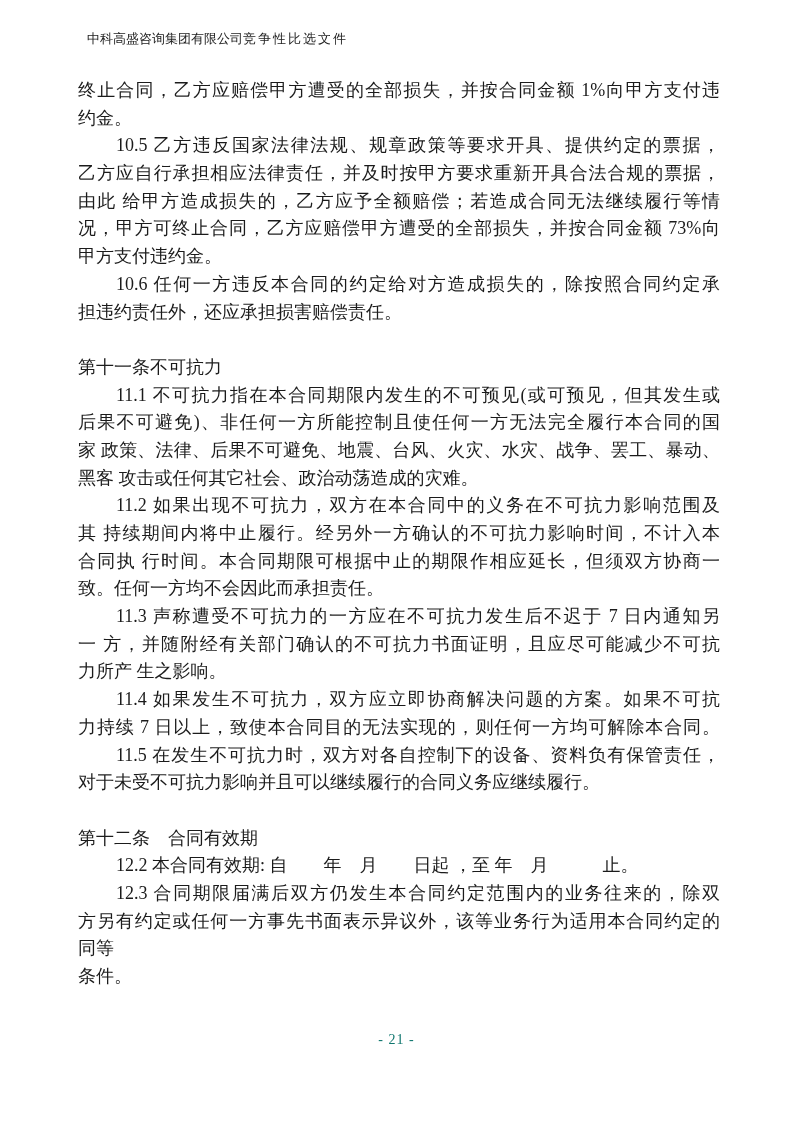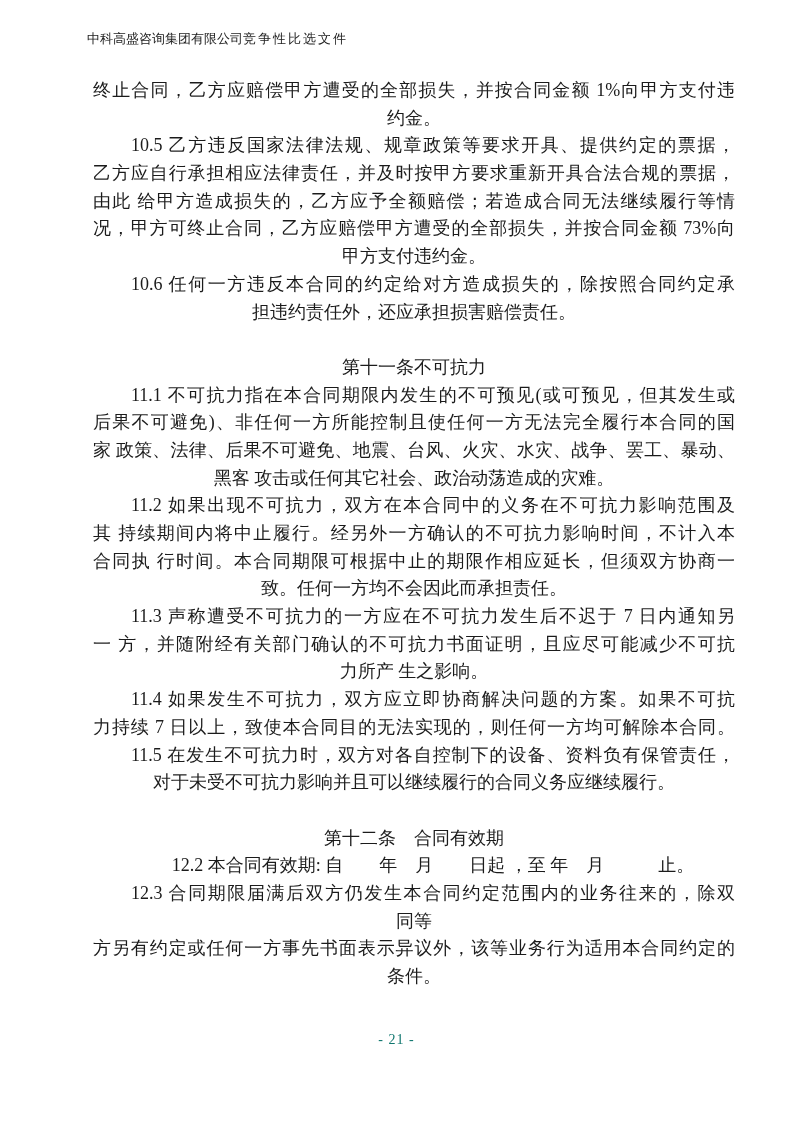--- a/index.html
+++ b/index.html
@@ -25,36 +25,36 @@
     align-items: baseline;
     font-size: 13px;
     color: #222222;
   }
   .header-right {
     letter-spacing: 2px;
   }
   .doc-body {
     position: absolute;
     top: 77px;
-    left: 93px;
+    left: 78px;
     width: 642px;
   }
   .line {
     height: 27.7px;
     line-height: 27.7px;
     font-size: 18px;
     overflow: hidden;
     white-space: pre-wrap;
   }
   .line.justify {
     text-align: justify;
     text-align-last: justify;
   }
   .line.left {
-    text-align: center;
+    text-align: left;
   }
   .line.indent {
     text-indent: 38px;
   }
   .line.blank {
     
   }
   .page-footer {
     position: absolute;
     top: 1032px;
@@ -100,22 +100,22 @@
       <div class="line justify">一 方，并随附经有关部门确认的不可抗力书面证明，且应尽可能减少不可抗</div>
       <div class="line left">力所产 生之影响。</div>
       <div class="line justify indent">11.4 如果发生不可抗力，双方应立即协商解决问题的方案。如果不可抗</div>
       <div class="line justify">力持续 7 日以上，致使本合同目的无法实现的，则任何一方均可解除本合同。</div>
       <div class="line justify indent">11.5 在发生不可抗力时，双方对各自控制下的设备、资料负有保管责任，</div>
       <div class="line left">对于未受不可抗力影响并且可以继续履行的合同义务应继续履行。</div>
       <div class="line blank"></div>
       <div class="line left">第十二条　合同有效期</div>
       <div class="line left indent">12.2 本合同有效期: 自　　年　月　　日起 ，至 年　月　　　止。</div>
       <div class="line justify indent">12.3 合同期限届满后双方仍发生本合同约定范围内的业务往来的，除双</div>
+      <div class="line justify">方另有约定或任何一方事先书面表示异议外，该等业务行为适用本合同约定的</div>
       <div class="line left">同等</div>
-      <div class="line justify">方另有约定或任何一方事先书面表示异议外，该等业务行为适用本合同约定的</div>
       <div class="line left">条件。</div>
     </div>
 
   <div class="page-footer">
     <span>- 21 -</span>
   </div>
 
 </div>
 
 </body></html>

